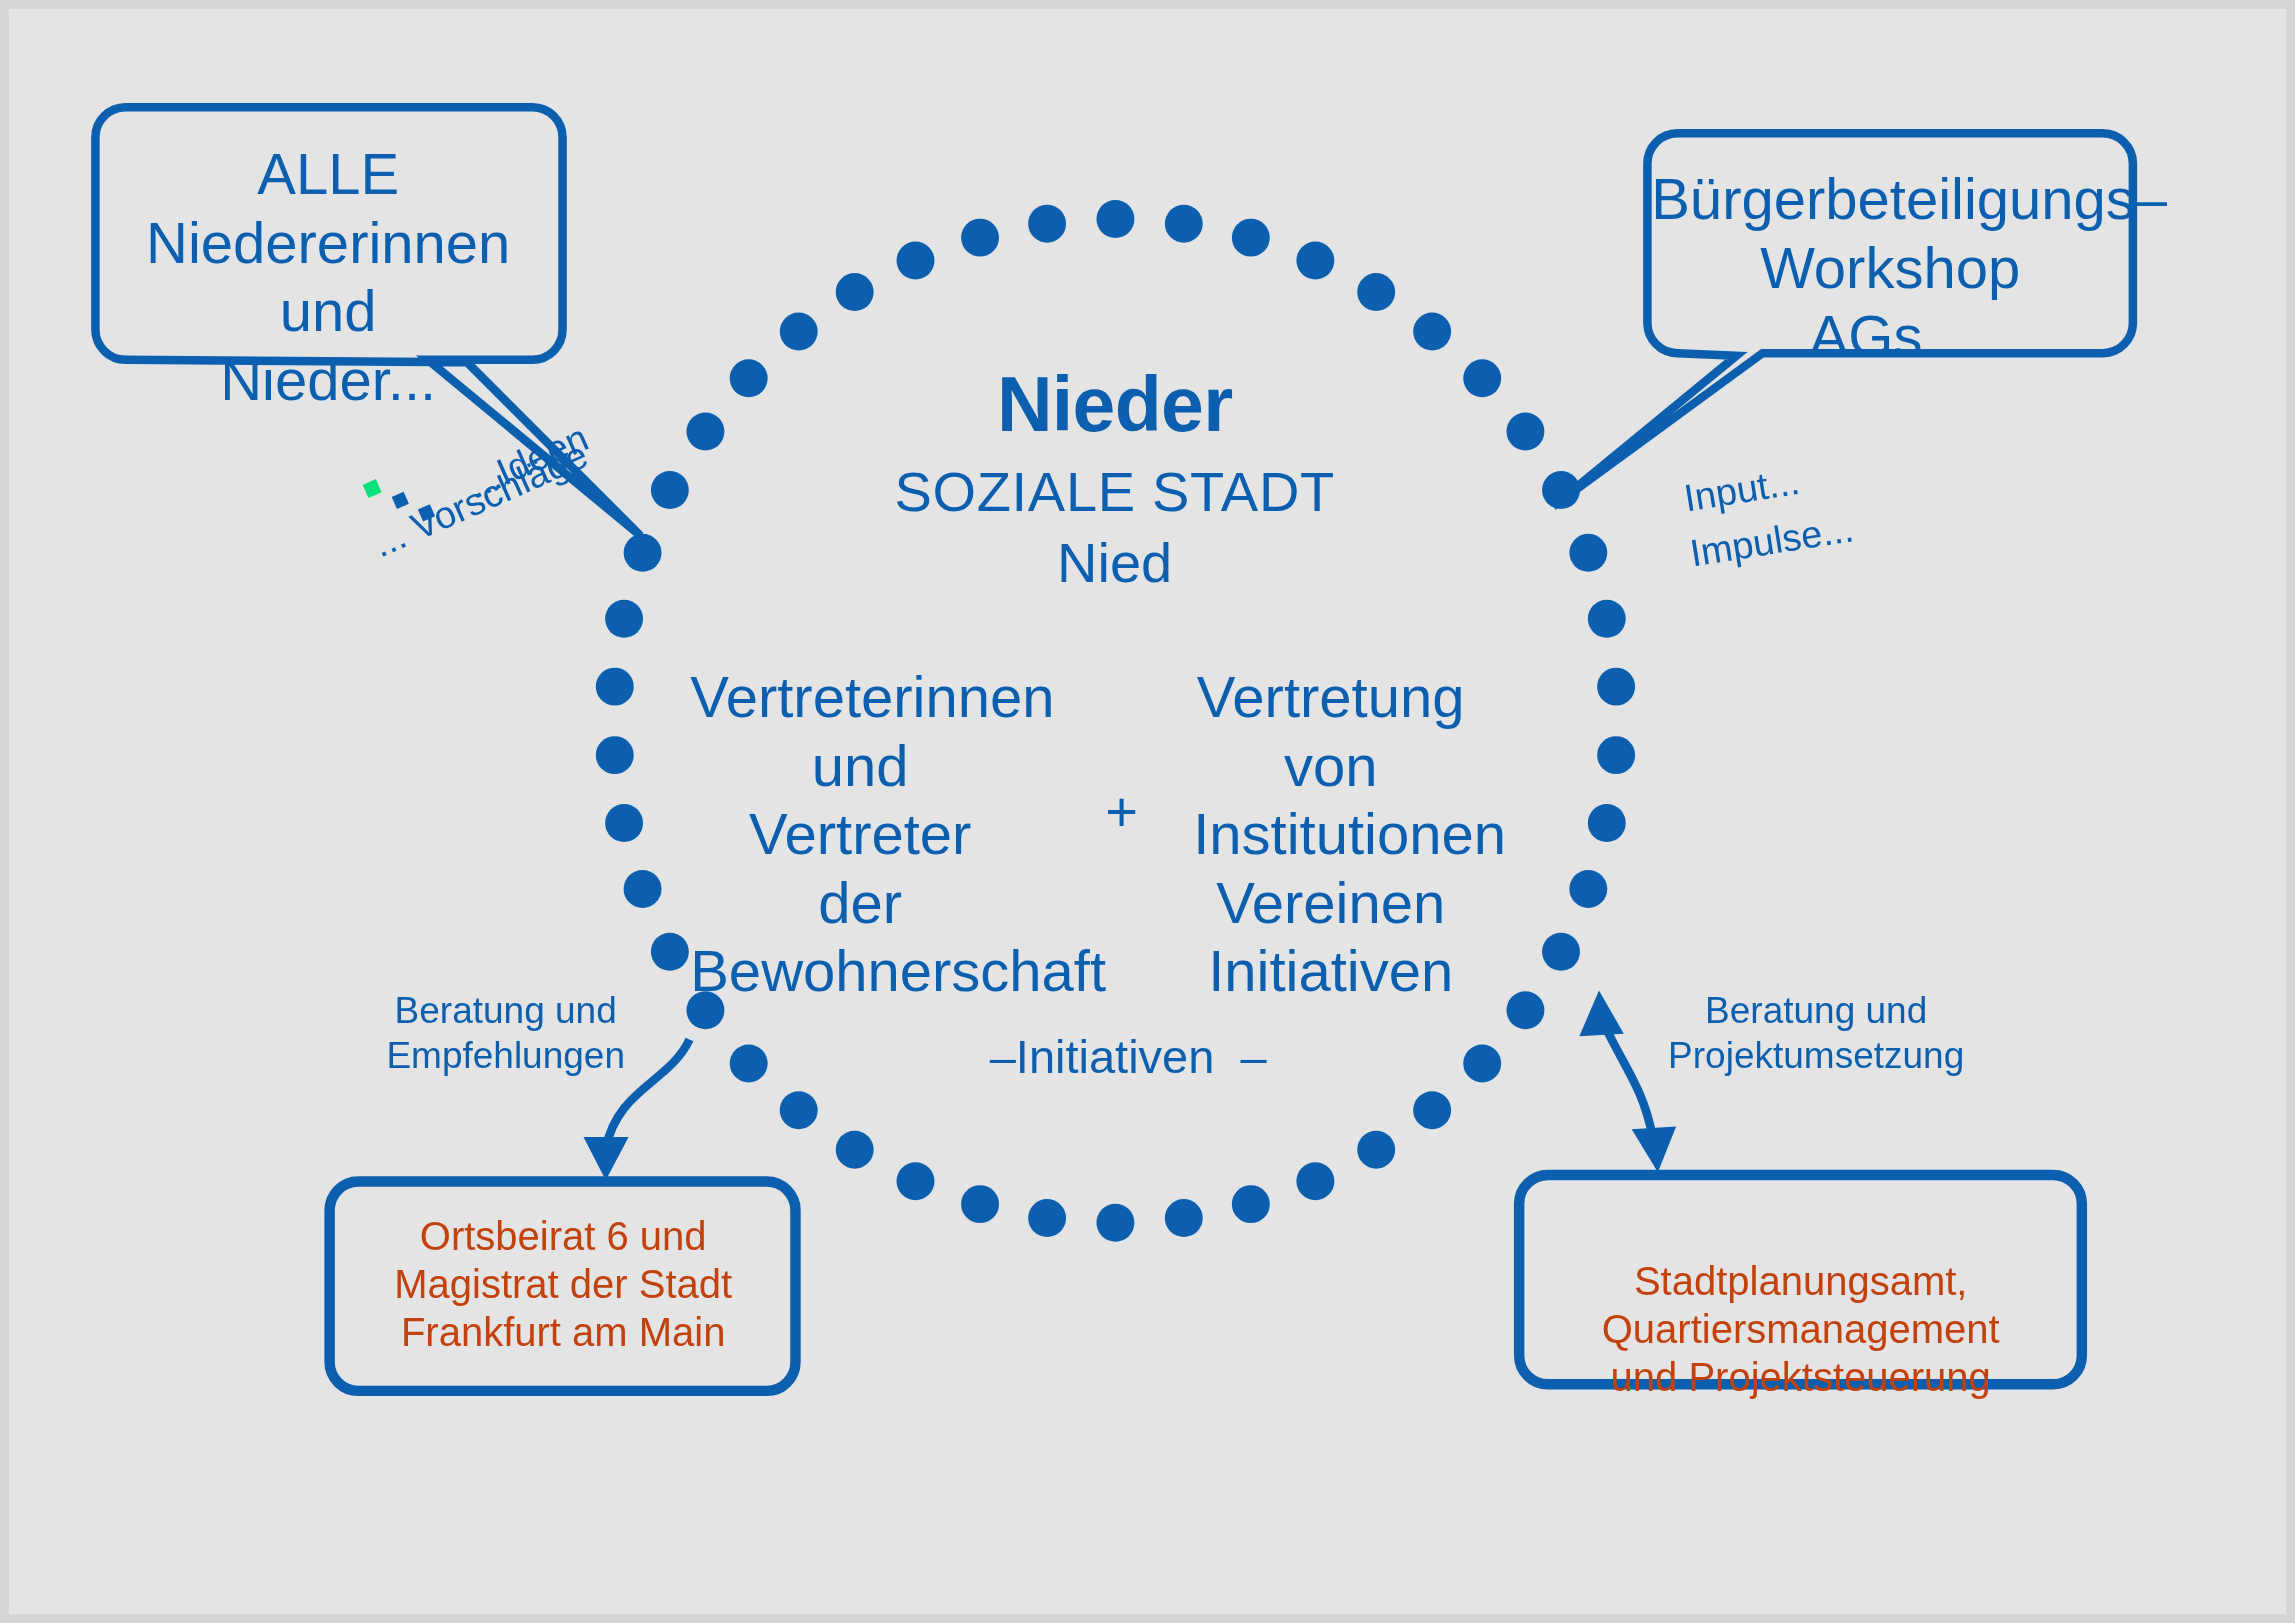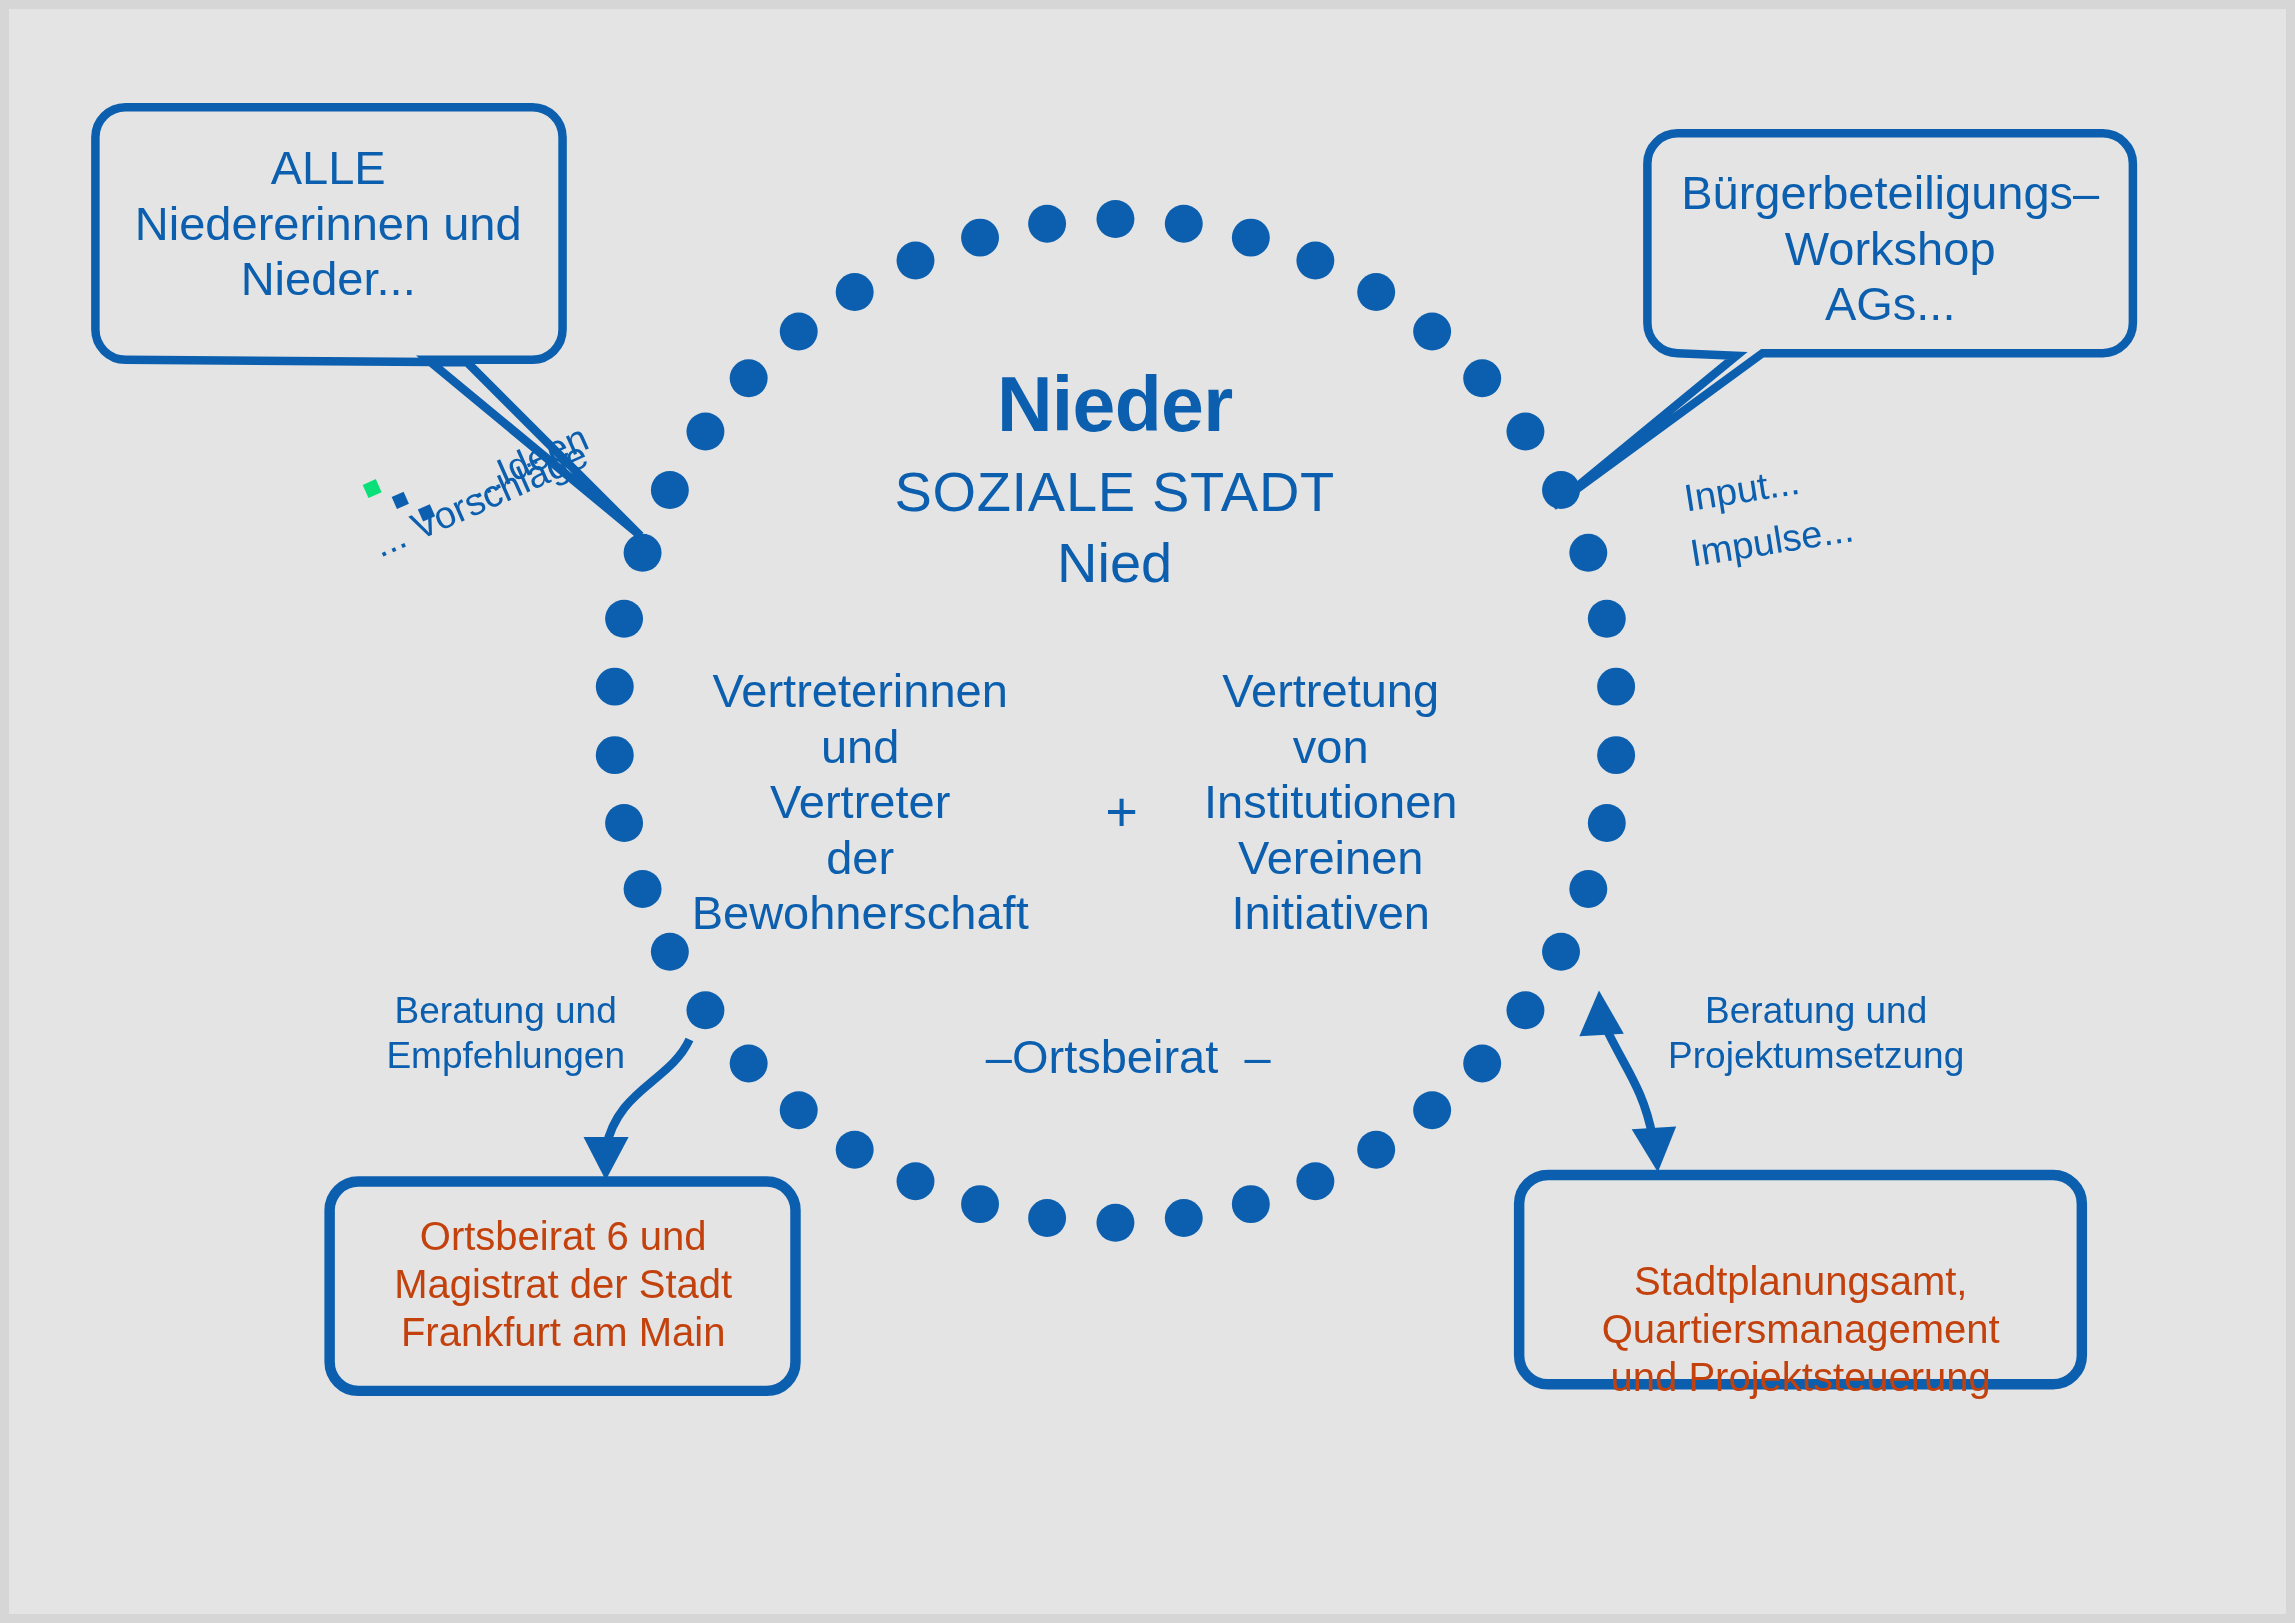--- a/index.html
+++ b/index.html
@@ -19,21 +19,21 @@
   .center-title{
     width:589px;text-align:center;left:811px;top:352px;
     font-size:77px;font-weight:bold;letter-spacing:-0.7px;
   }
   .center-sub1{width:589px;text-align:center;left:811px;top:452px;font-size:56px;letter-spacing:0.7px;}
   .center-sub2{width:589px;text-align:center;left:811px;top:523px;font-size:56px;}
   .col-left{left:681px;top:654px;width:340px;text-align:center;font-size:47px;}
   .col-right{left:1184px;top:654px;width:275px;text-align:center;font-size:47px;}
   .plus{left:1073px;top:772px;width:79px;text-align:center;font-size:56px;}
   .stimmrecht{left:916px;top:1022px;width:406px;text-align:center;font-size:47px;}
-  .bubble-text{position:absolute;text-align:center;color:#0b5fae;font-size:47px;line-height:1.18;white-space:pre-line;}
+  .bubble-text{position:absolute;text-align:center;color:#0b5fae;font-size:58px;line-height:1.18;white-space:pre-line;}
   .box-text{position:absolute;text-align:center;color:#c2410c;font-size:40px;line-height:1.2;white-space:pre-line;}
   .side-label{position:absolute;text-align:center;color:#0b5fae;font-size:37px;line-height:1.2;white-space:pre-line;}
   .rot-left-1{left:452px;top:458px;font-size:38px;transform:rotate(-24deg);transform-origin:left top;}
   .rot-left-2{left:357px;top:517px;font-size:38px;transform:rotate(-24deg);transform-origin:left top;}
   .rot-right-1{left:1672px;top:468px;font-size:38px;transform:rotate(-9deg);transform-origin:left top;}
   .rot-right-2{left:1678px;top:523px;font-size:38px;transform:rotate(-9deg);transform-origin:left top;}
 </style>
 </head>
 <body>
 
@@ -126,21 +126,21 @@
 und
 Vertreter
 der
 Bewohnerschaft</div>
   <div class="txt plus">+</div>
   <div class="bubble-text col-right">Vertretung
 von
 Institutionen
 Vereinen
 Initiativen</div>
-  <div class="txt stimmrecht">–Ortsbeirat  –</div>
+  <div class="txt stimmrecht">–Initiativen  –</div>
 
   <div class="bubble-text" style="left:98px;top:131px;width:442px;">ALLE
 Niedererinnen und
 Nieder...</div>
   <div class="bubble-text" style="left:1642px;top:156px;width:478px;">Bürgerbeteiligungs–
 Workshop
 AGs...</div>
 
   <div class="side-label rot-left-1">...Ideen</div>
   <div class="side-label rot-left-2">...  Vorschläge</div>

